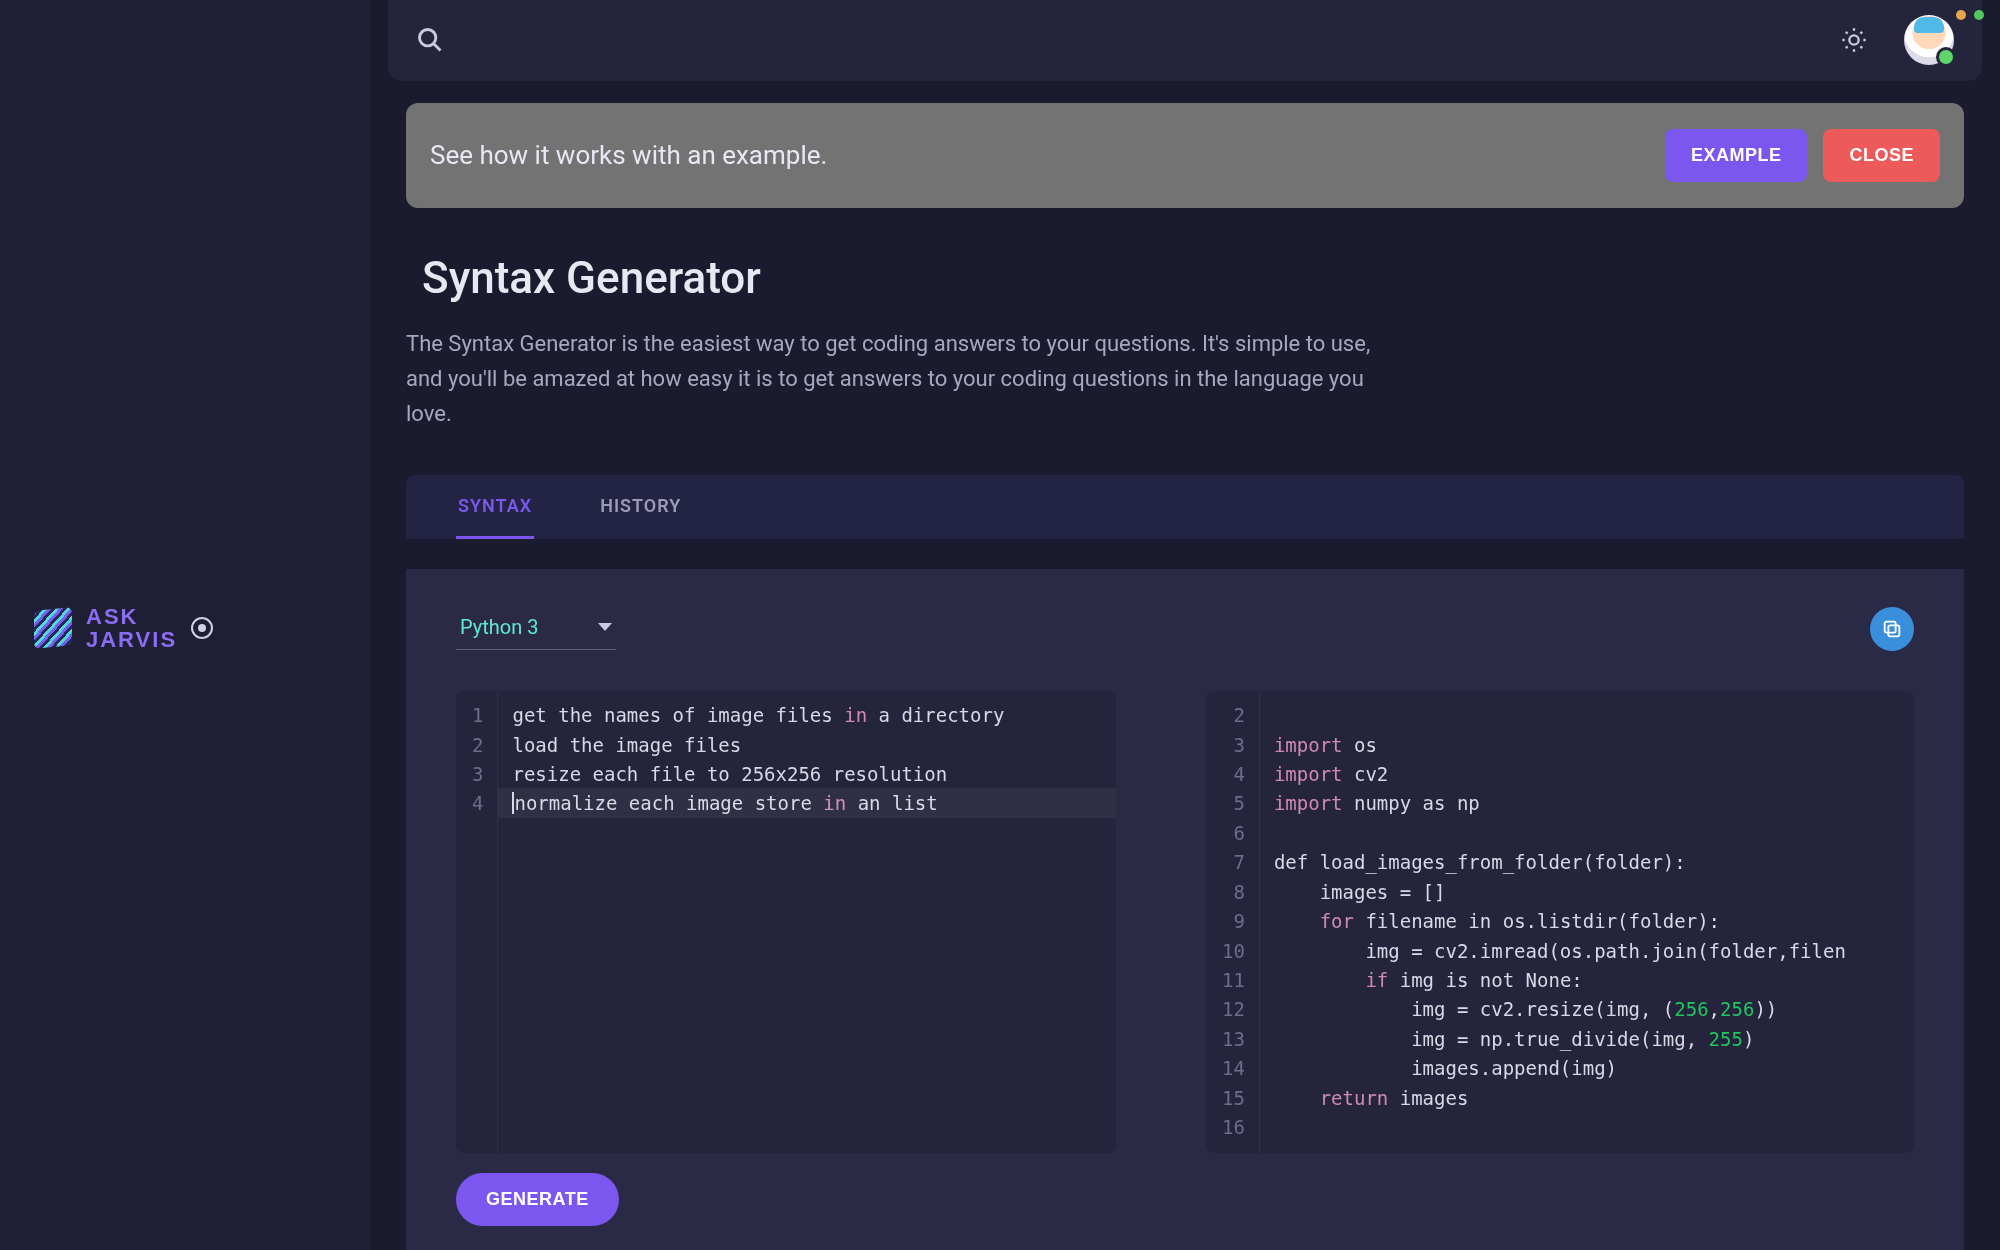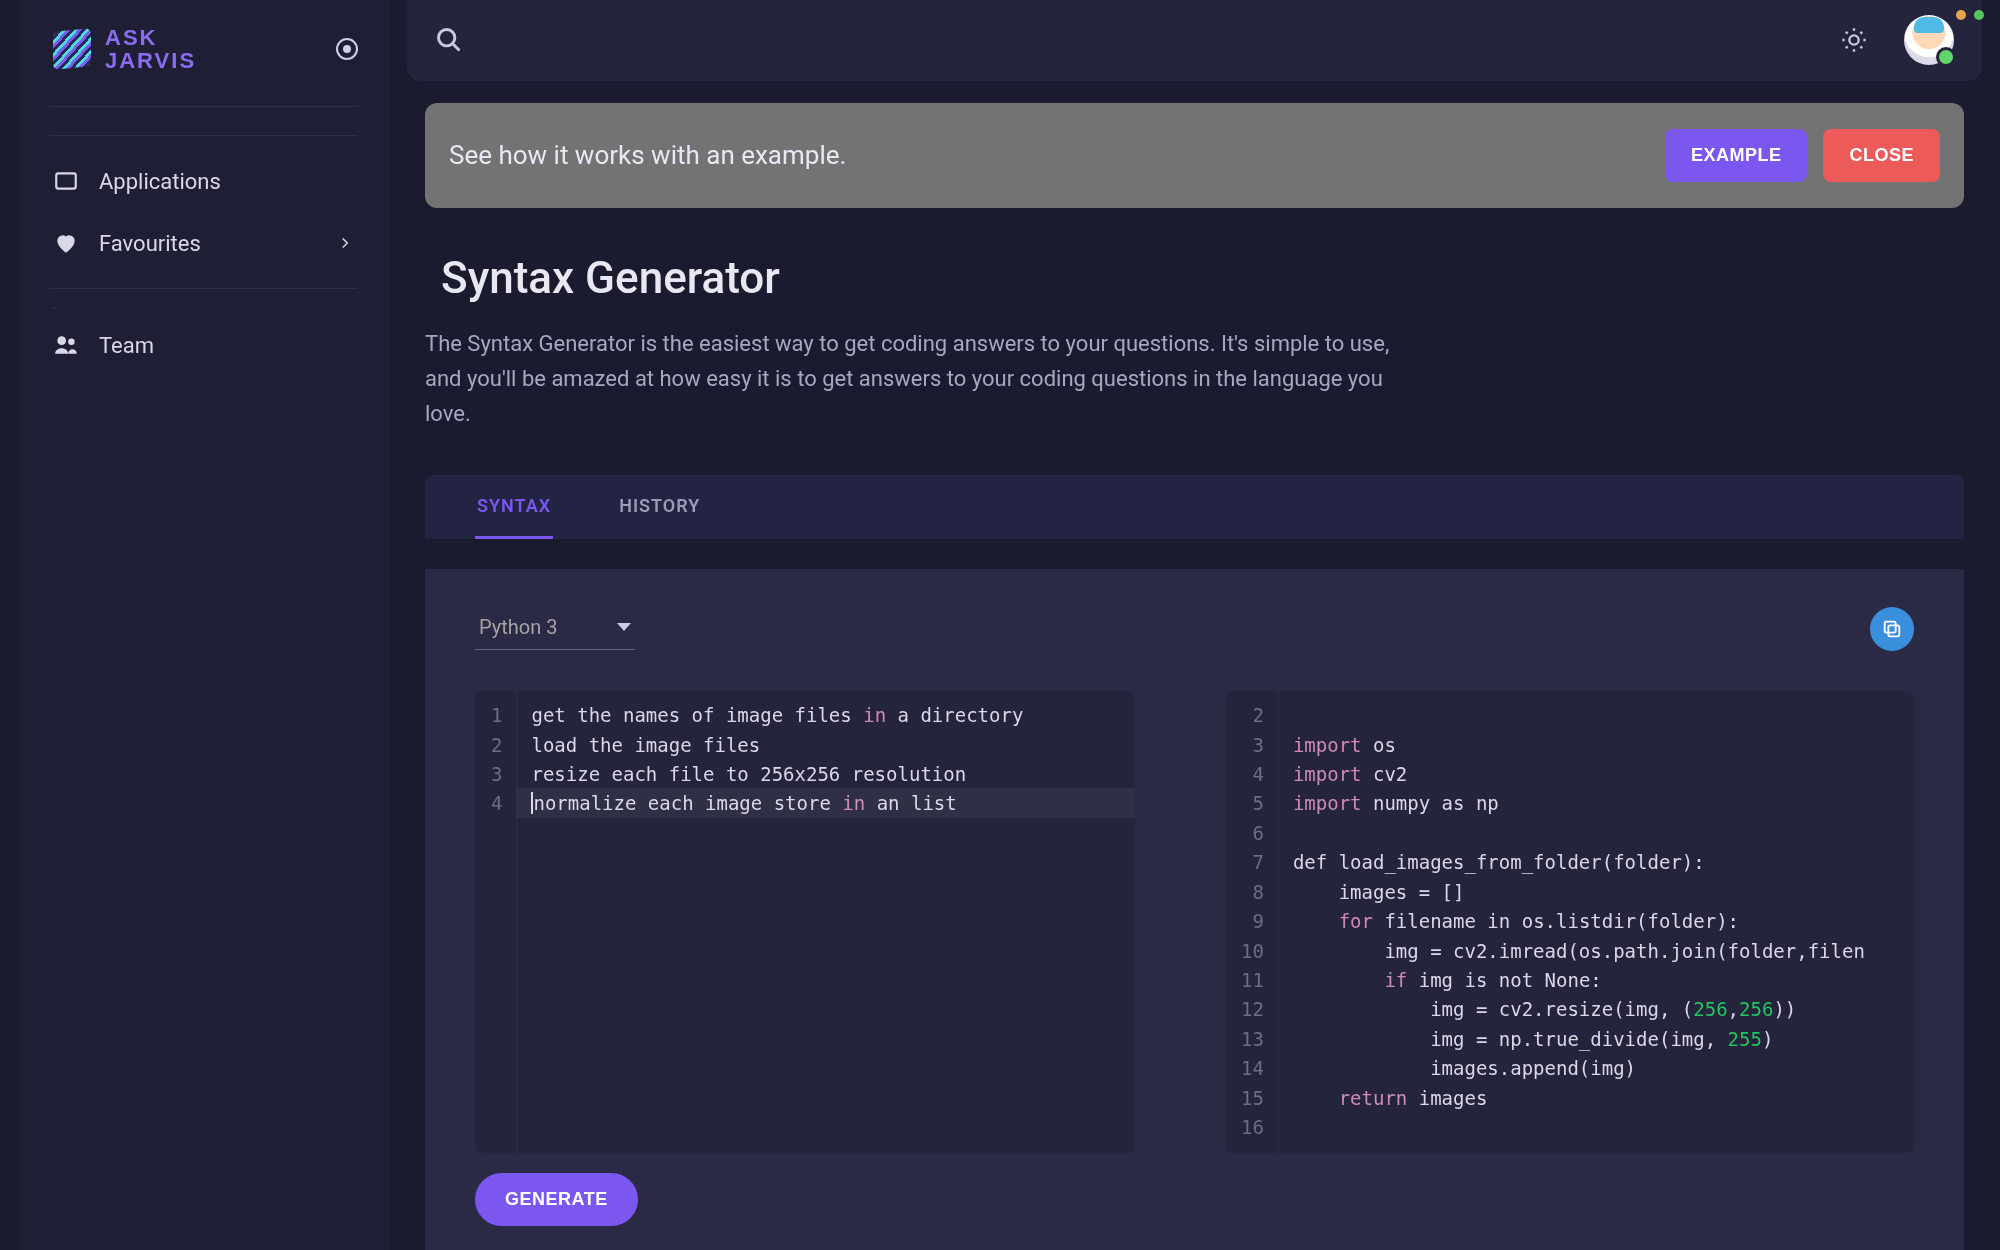--- a/index.html
+++ b/index.html
@@ -9,23 +9,22 @@
     background: #1a1b2e;
     color: #d8d8e6;
     font-family: -apple-system, BlinkMacSystemFont, "Segoe UI", Roboto, sans-serif;
     overflow: hidden;
   }
   .app { display: flex; width: 100%; height: 100%; }
   
   .sidebar {
     width: 370px; flex-shrink: 0;
     background: #1e1f34;
-    display: flex; flex-direction: column;
+    display: flex; flex-direction: row;
     border-right: 1px solid rgba(255,255,255,0.03);
-    margin-left: 19px;
   }
   .logo-row {
     display: flex; align-items: center; gap: 14px;
     padding: 26px 30px 20px 34px;
   }
   .logo-mark {
     width: 38px; height: 38px;
     background: repeating-linear-gradient(135deg,#7b5cf0 0 3px,#27285a 3px 6px,#4fd9d9 6px 9px);
     border-radius: 6px;
     transform: skewY(-6deg);
@@ -113,21 +112,21 @@
   .tab.active { color:#7b57f0; border-bottom-color:#7b57f0; }
   .card {
     background:#2a2a47;
     border-radius:0 0 12px 12px;
     margin-top:30px;
     padding:38px 50px 46px 50px;
   }
   .card-toolbar { display:flex; align-items:center; }
   .lang-select {
     display:flex; align-items:center; gap:60px;
-    color:#a3a3a3; font-size:20px;
+    color:#5eead4; font-size:20px;
     border-bottom:1px solid rgba(255,255,255,0.25);
     padding:6px 4px 10px 4px; cursor:pointer;
   }
   .lang-select .tri { width:0; height:0; border-left:7px solid transparent; border-right:7px solid transparent; border-top:8px solid #c9c9e0; }
   .card-toolbar .spacer{flex:1;}
   .copy-btn {
     width:44px; height:44px; border-radius:50%;
     background:#3a8fdc; display:flex; align-items:center; justify-content:center;
     cursor:pointer;
   }

